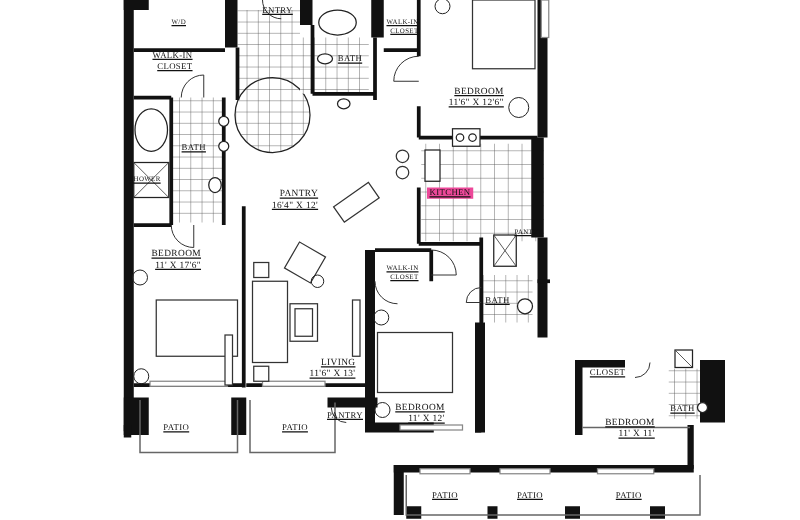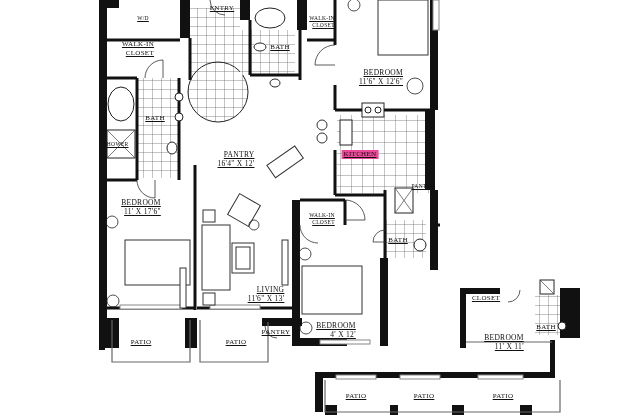--- a/index.html
+++ b/index.html
@@ -211,21 +211,21 @@
   <span class="dim">LIVING</span>
   <span class="dim">11'6" X 13'</span>
 </div>
 <div class="lbl small" style="left:322px;top:212px">
   <span class="dim">WALK-IN</span>
   <span class="dim">CLOSET</span>
 </div>
 <div class="lbl" style="left:398px;top:236px">BATH</div>
 <div class="lbl big" style="left:336px;top:321px">
   <span class="dim">BEDROOM</span>
-  <span class="dim">4' X 12'</span>
+  <span class="dim">11' X 12'</span>
 </div>
 <div class="lbl" style="left:276px;top:328px">PANTRY</div>
 <div class="lbl" style="left:486px;top:294px">CLOSET</div>
 <div class="lbl" style="left:546px;top:323px">BATH</div>
 <div class="lbl big" style="left:504px;top:333px">
   <span class="dim">BEDROOM</span>
   <span class="dim">11' X 11'</span>
 </div>
 <div class="lbl" style="left:141px;top:338px">PATIO</div>
 <div class="lbl" style="left:236px;top:338px">PATIO</div>

